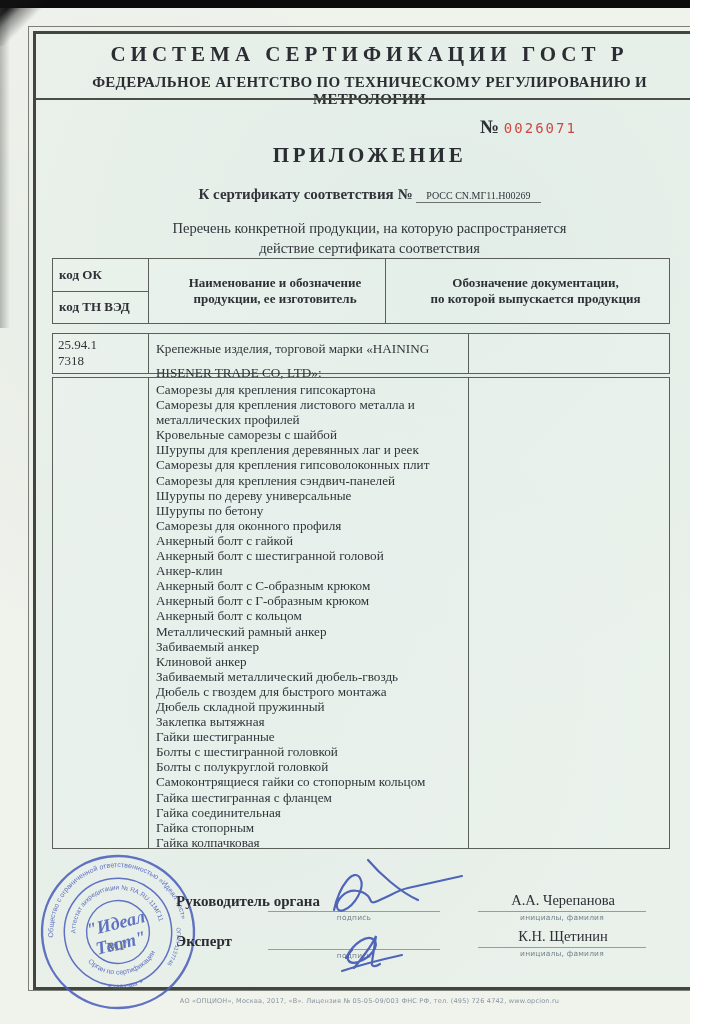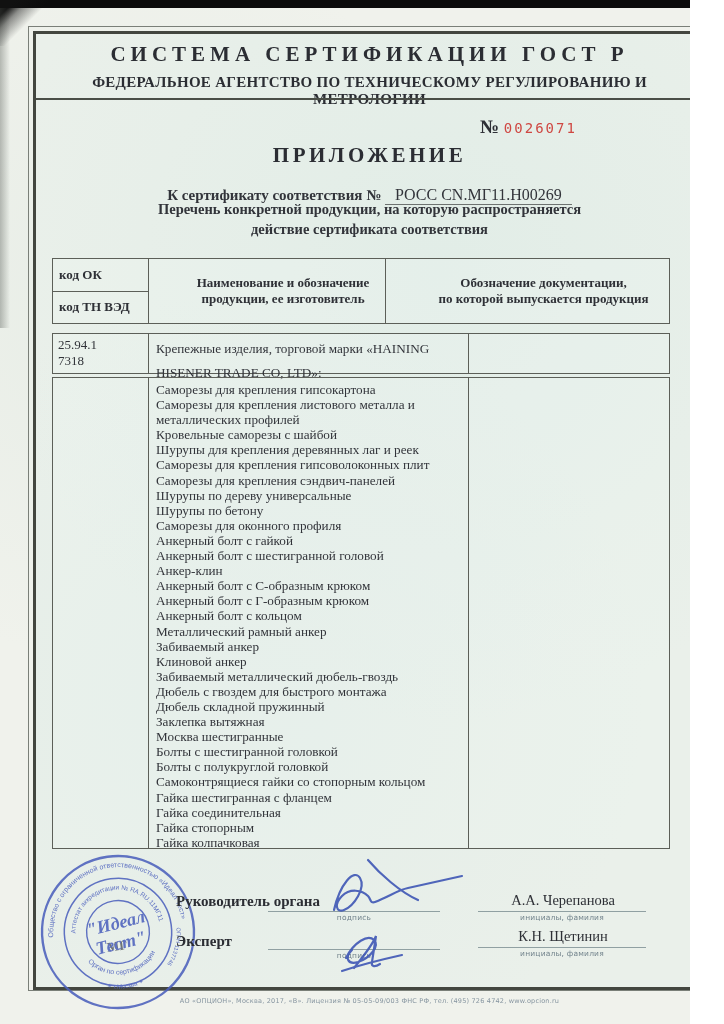--- a/index.html
+++ b/index.html
@@ -31,39 +31,39 @@
   .sys-title{top:42px;font-size:21px;font-weight:bold;letter-spacing:5px;color:#2b2d33;}
   .agency{top:74px;font-size:15px;font-weight:bold;letter-spacing:.3px;color:#2b2d33;}
 
   .serial{position:absolute;left:480px;top:116px;font-size:19px;font-weight:bold;color:#2e3036;}
   .serial-digits{font-family:"DejaVu Sans Mono",monospace;font-weight:normal;font-size:14px;
     color:#cf4742;letter-spacing:2px;}
 
   .doc-title{top:143px;font-size:21px;font-weight:bold;letter-spacing:3.5px;color:#2b2d33;}
   .cert-line{top:186px;font-size:15px;}
   .cert-label{font-weight:bold;}
-  .cert-value{font-size:16px;padding:0 10px 1px 10px;border-bottom:1px solid #6d7270;margin-top:20px;}
-  .subtitle{top:199px;font-size:14.5px;font-weight:bold;line-height:20px;}
+  .cert-value{font-size:10px;padding:0 10px 1px 10px;border-bottom:1px solid #6d7270;margin-top:20px;}
+  .subtitle{top:218px;font-size:14.5px;font-weight:normal;line-height:20px;}
 
   
   .tbox{position:absolute;border:1px solid #5c5f58;background:rgba(240,248,244,.25);}
   .thead{left:52px;top:258px;width:616px;height:64px;}
   .trow1{left:52px;top:333px;width:616px;height:39px;}
   .trow2{left:52px;top:377px;width:616px;height:470px;}
   .cell{position:absolute;top:0;height:100%;box-sizing:border-box;}
   .c1{left:0;width:96px;border-right:1px solid #5c5f58;}
   .thead .c2{left:96px;width:237px;border-right:1px solid #5c5f58;}
   .thead .c3{left:333px;width:283px;}
   .trow1 .c2,.trow2 .c2{left:96px;width:320px;border-right:1px solid #5c5f58;}
   .trow1 .c3,.trow2 .c3{left:416px;width:200px;}
   .th-split{position:absolute;left:0;top:32px;width:96px;border-top:1px solid #5c5f58;}
   .th-txt{font-size:13px;font-weight:bold;line-height:16px;color:#2e3036;}
   .th-c1t{position:absolute;left:6px;top:8px;}
   .th-c1b{position:absolute;left:6px;top:40px;}
-  .th-mid{position:absolute;left:16px;top:16px;width:100%;text-align:center;}
+  .th-mid{position:absolute;left:8px;top:16px;width:100%;text-align:center;}
   .codes{padding:3px 5px;font-size:13px;line-height:16px;}
   .ptitle{padding:3px 8px 0 7px;font-size:13.2px;line-height:24px;}
   .plist{padding:4px 24px 0 7px;font-size:13.2px;line-height:15.1px;}
 
   
   .so-label{position:absolute;font-size:15px;font-weight:bold;color:#2b2d33;}
   .so-name{position:absolute;width:170px;text-align:center;font-size:14.5px;color:#2e3036;}
   .so-line{position:absolute;height:0;border-top:1px solid #90a0a2;}
   .so-cap{position:absolute;text-align:center;font-size:7.5px;color:#72838c;
     font-family:"DejaVu Sans",sans-serif;letter-spacing:.2px;}
@@ -151,21 +151,21 @@
         <div>Анкерный болт с С-образным крюком</div>
         <div>Анкерный болт с Г-образным крюком</div>
         <div>Анкерный болт с кольцом</div>
         <div>Металлический рамный анкер</div>
         <div>Забиваемый анкер</div>
         <div>Клиновой анкер</div>
         <div>Забиваемый металлический дюбель-гвоздь</div>
         <div>Дюбель с гвоздем для быстрого монтажа</div>
         <div>Дюбель складной пружинный</div>
         <div>Заклепка вытяжная</div>
-        <div>Москва шестигранные</div>
+        <div>Гайки шестигранные</div>
         <div>Болты с шестигранной головкой</div>
         <div>Болты с полукруглой головкой</div>
         <div>Самоконтрящиеся гайки со стопорным кольцом</div>
         <div>Гайка шестигранная с фланцем</div>
         <div>Гайка соединительная</div>
         <div>Гайка стопорным</div>
         <div>Гайка колпачковая</div>
       </div>
     <div class="cell c3"></div>
   </div>

